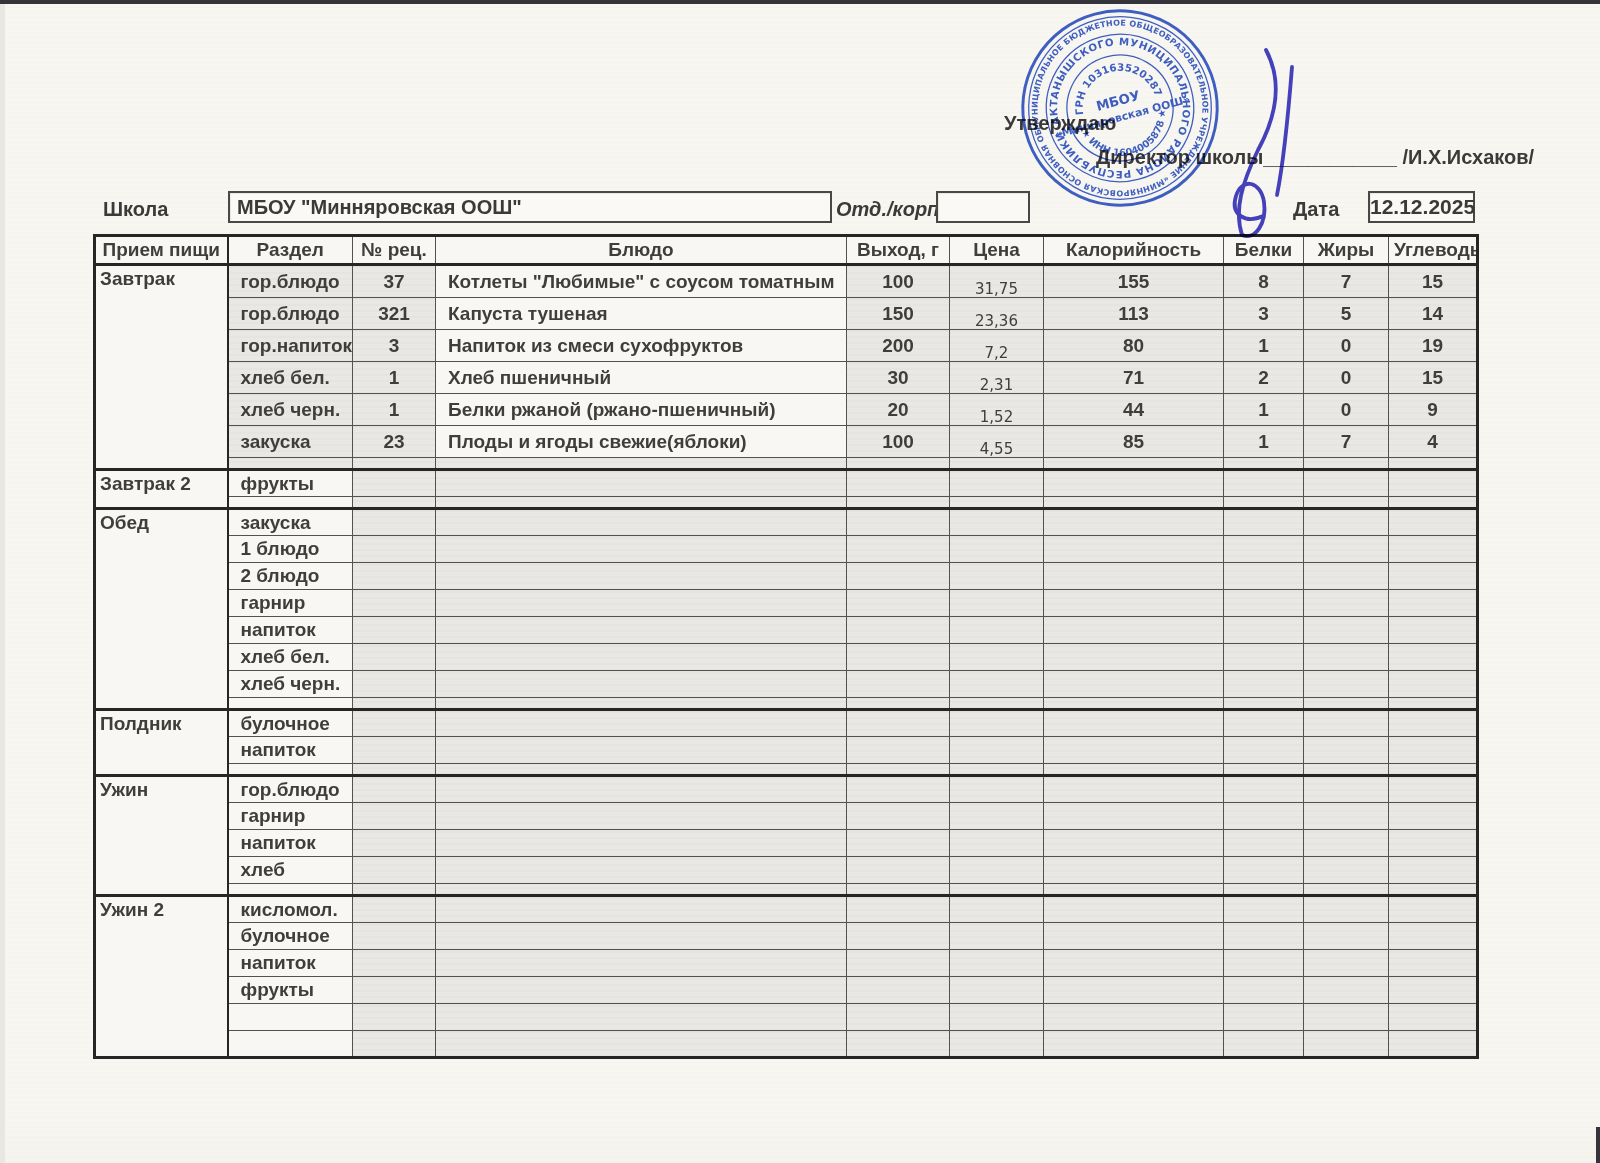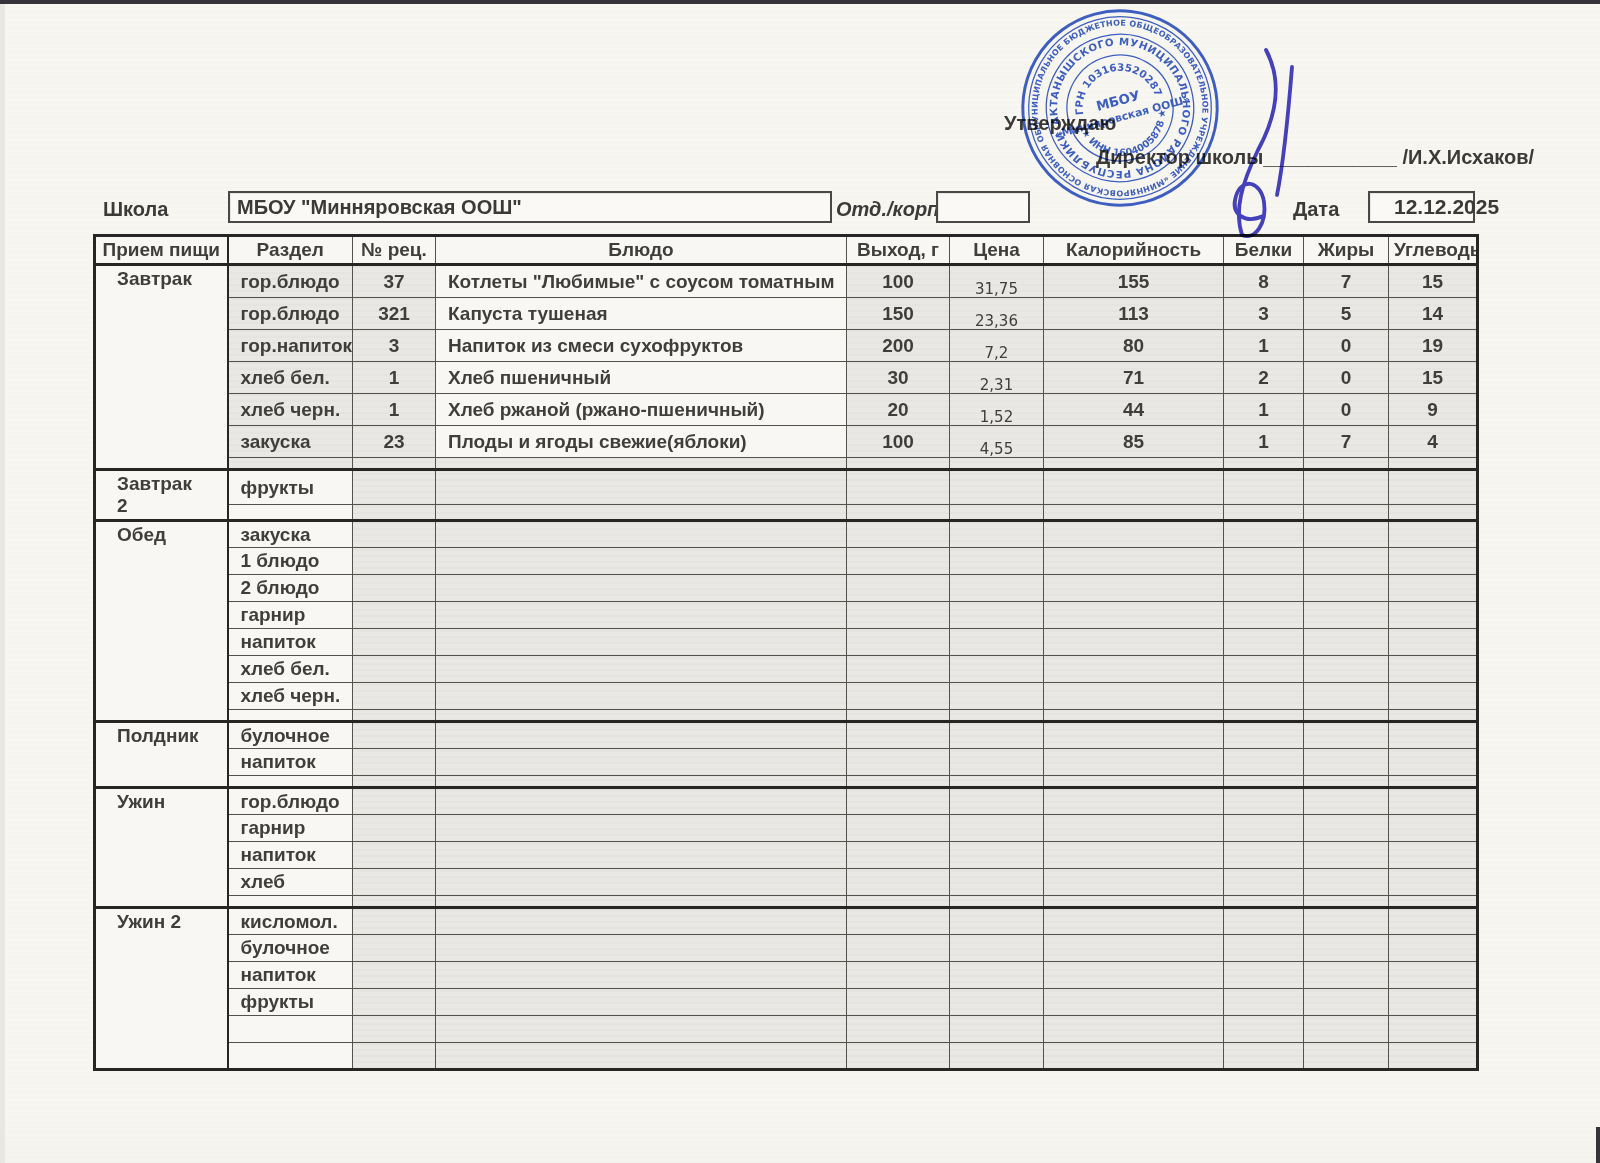--- a/index.html
+++ b/index.html
@@ -27,21 +27,21 @@
   .menu td,.menu th{border:1px solid #55524d;box-sizing:border-box;overflow:hidden;
         font-weight:600;color:#403e3b;font-size:19px;background:#e9e8e4;
         background-image:repeating-linear-gradient(0deg, rgba(70,70,65,0.05) 0 1px, transparent 1px 6px);
         padding:0 5px;height:27px;}
   .menu{border:3px solid #262624;}
   .menu th{height:29px;text-align:center;background:#f8f7f3;background-image:none;
         border-bottom:2px solid #262624;}
   .menu th:first-child{border-right:2.5px solid #262624;margin-top:45px;}
   .menu td.white{background:#f8f7f3;background-image:none;}
   .menu tr.block-start td{border-top:3px solid #262624;}
-  .menu td.c-meal{border-right:2.5px solid #262624;vertical-align:top;text-align:left;padding:2px 21px;}
+  .menu td.c-meal{border-right:2.5px solid #262624;vertical-align:top;text-align:left;padding:2px 4px;}
   .menu td.c-section,.menu td.c-dish{text-align:left;padding-left:12px;}
   .menu td.c-rec,.menu td.c-out,.menu td.c-cal,.menu td.c-prot,.menu td.c-fat,.menu td.c-carb{text-align:center;}
   .menu td.c-price{text-align:center;vertical-align:top;line-height:1;padding-top:16px;
         font-family:"DejaVu Sans",sans-serif;font-weight:400;font-size:15px;}
   .menu tr.thin-row td{height:12px;}
 </style>
 </head>
 <body>
 
 <div class="paper"></div>
@@ -86,21 +86,21 @@
 <div class="txt" style="left:103px;top:198px;">Школа</div>
 <div class="formbox" style="left:228px;top:191px;width:600px;">
   <span class="val">МБОУ "Минняровская ООШ"</span>
 </div>
 <div class="txt" style="left:836px;top:198px;font-style:italic;">Отд./корп</div>
 <div class="formbox" style="left:936px;top:191px;width:90px;">
   <span class="val"></span>
 </div>
 <div class="txt" style="left:1293px;top:198px;">Дата</div>
 <div class="formbox center" style="left:1368px;top:191px;width:103px;">
-  <span class="val" style="font-size:21px;padding-left:24px;">12.12.2025</span>
+  <span class="val" style="font-size:21px;">12.12.2025</span>
 </div>
 
 <table class="menu">
   <colgroup>
     <col style="width:133px">
       <col style="width:125px">
       <col style="width:83px">
       <col style="width:411px">
     <col style="width:103px">
       <col style="width:94px">
@@ -165,21 +165,21 @@
         <td class="c-out">30</td>
         <td class="c-price">2,31</td>
         <td class="c-cal">71</td>
         <td class="c-prot">2</td>
         <td class="c-fat">0</td>
         <td class="c-carb">15</td>
       </tr>
       <tr>
         <td class="c-section">хлеб черн.</td>
         <td class="c-rec">1</td>
-        <td class="c-dish white">Хлеб ржаной (ржано-пшеничный)</td>
+        <td class="c-dish white">Белки ржаной (ржано-пшеничный)</td>
         <td class="c-out">20</td>
         <td class="c-price">1,52</td>
         <td class="c-cal">44</td>
         <td class="c-prot">1</td>
         <td class="c-fat">0</td>
         <td class="c-carb">9</td>
       </tr>
       <tr>
         <td class="c-section">закуска</td>
         <td class="c-rec">23</td>

